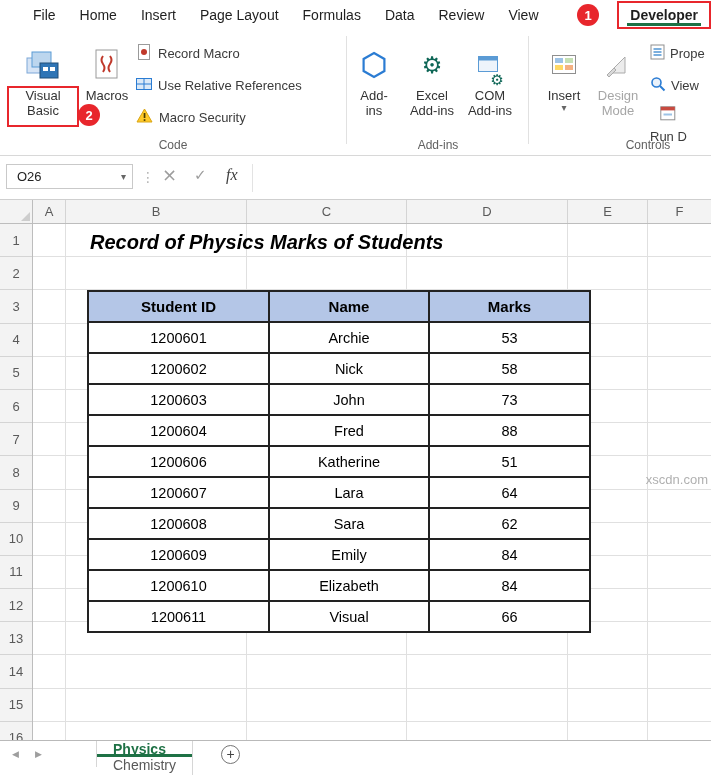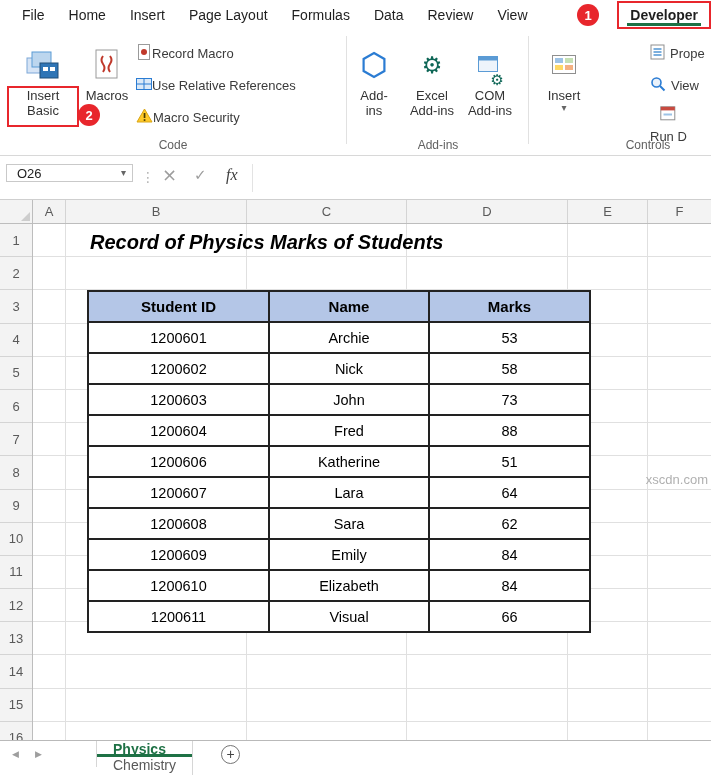--- a/index.html
+++ b/index.html
@@ -3,56 +3,56 @@
 <meta charset="utf-8">
 <style>
   * { margin:0; padding:0; box-sizing:border-box; }
   html,body { width:711px; height:775px; }
   body { position:relative; overflow:hidden; background:#fff; color:#222;
          font-family:"Liberation Sans",sans-serif; }
   .glyph { font-family:"DejaVu Sans",sans-serif; }
 
   
   .menubar { position:absolute; top:0; left:0; width:711px; height:30px;
-             display:flex; align-items:center; padding-left:10px; background:#fff; }
+             display:flex; align-items:center; padding-left:21px; background:#fff; }
   .menu-tab { font-size:14px; color:#1f1f1f; padding:5px 12px; white-space:nowrap; position:relative; }
   .menu-tab.active { margin-left:auto; border:2.5px solid #e8262c; font-weight:700; padding:4px 11px; }
   .menu-tab.active::after { content:""; position:absolute; left:8px; right:8px; bottom:1px;
                             height:3px; background:#1e7145; }
 
   .badge { position:absolute; width:22px; height:22px; border-radius:50%; background:#e8262c;
            color:#fff; font-size:13px; font-weight:700; display:flex; align-items:center;
            justify-content:center; z-index:60; }
 
   
   .ribbon { position:absolute; top:30px; left:0; width:711px; height:126px; background:#fff;
             border-bottom:1px solid #d8d8d8; }
   .big-btn { position:absolute; top:6px; height:112px; display:flex; flex-direction:column;
              align-items:center; text-align:center; font-size:13px; color:#333; }
   .big-btn .icon { height:42px; margin-top:8px; display:flex; align-items:center; justify-content:center; }
   .big-btn .lbl { line-height:15px; margin-top:2px; max-width:56px; }
   .big-btn.disabled { color:#a6a6a6; }
   .small-btn { position:absolute; left:136px; height:26px; display:flex; align-items:center;
-               font-size:13px; color:#3b3b3b; white-space:nowrap; }
+               gap:6px; font-size:13px; color:#3b3b3b; white-space:nowrap; }
   .side-btn { position:absolute; left:650px; height:22px; display:flex; align-items:center;
               gap:5px; font-size:13px; color:#3b3b3b; white-space:nowrap; }
   .group-label { position:absolute; bottom:3px; font-size:12px; color:#616161; text-align:center; }
   .divider { position:absolute; top:6px; height:108px; width:1px; background:#e1e1e1; }
   .chev { font-size:10px; color:#666; line-height:10px; }
   .gear { font-size:23px; color:#0e6656; line-height:23px; }
   .gear-sm { position:absolute; right:-1px; bottom:-3px; font-size:15px; color:#0e6656; }
   .icon-rel { position:relative; }
 
   .vbbox { position:absolute; left:7px; top:86px; width:72px; height:41px;
            border:2.5px solid #e8262c; z-index:55; }
 
   
   .formulabar { position:absolute; top:156px; left:0; width:711px; height:44px; background:#fff;
                 border-bottom:1px solid #cfcfcf; }
-  .namebox { position:absolute; left:6px; top:8px; width:127px; height:18px; border:1px solid #c9c9c9;
+  .namebox { position:absolute; left:6px; top:8px; width:127px; height:25px; border:1px solid #c9c9c9;
              display:flex; align-items:center; font-size:13px; color:#222; padding:0 6px 0 10px; }
   .namebox .chev { margin-left:auto; }
   .fb-dots { position:absolute; left:141px; top:13px; color:#b5b5b5; font-size:14px; }
   .fb-x { position:absolute; left:162px; top:8px; color:#9d9d9d; font-size:18px; }
   .fb-check { position:absolute; left:194px; top:10px; color:#9d9d9d; font-size:15px; }
   .fb-fx { position:absolute; left:226px; top:10px; color:#3f3f3f; font-size:16px; font-style:italic;
            font-family:"Liberation Serif",serif; }
   .fb-sep { position:absolute; left:252px; top:8px; height:28px; width:1px; background:#e3e3e3; }
   .fb-input { position:absolute; left:256px; top:6px; right:2px; height:31px; background:#fff; }
 
@@ -123,21 +123,21 @@
   <div class="big-btn" style="left:14px; width:58px;">
     <span class="icon">
       <svg width="34" height="32" viewBox="0 0 34 32">
         <rect x="1" y="9" width="19" height="15" fill="#d6e4f5" stroke="#7da7d8"></rect>
         <rect x="6" y="3" width="19" height="15" fill="#bcd6ee" stroke="#5b9bd5"></rect>
         <rect x="14" y="14" width="18" height="15" fill="#2e75b6" stroke="#1f4e79"></rect>
         <rect x="17" y="18" width="5" height="4" fill="#fff"></rect>
         <rect x="24" y="18" width="5" height="4" fill="#fff"></rect>
       </svg>
     </span>
-    <span class="lbl">Insert Basic</span>
+    <span class="lbl">Visual Basic</span>
   </div>
 
   <div class="big-btn" style="left:84px; width:46px;">
     <span class="icon">
       <svg width="28" height="32" viewBox="0 0 28 32">
         <rect x="3" y="1" width="21" height="28" fill="#fff" stroke="#9a9a9a"></rect>
         <path d="M10 7 q-3 4 0 8 q3 4 0 8" fill="none" stroke="#c0392b" stroke-width="2"></path>
         <path d="M17 7 q3 4 0 8 q-3 4 0 8" fill="none" stroke="#c0392b" stroke-width="2"></path>
       </svg>
     </span>
@@ -216,20 +216,29 @@
         <rect x="5" y="6" width="8" height="5" fill="#9dc3e6"></rect>
         <rect x="15" y="6" width="8" height="5" fill="#c5e0b4"></rect>
         <rect x="5" y="13" width="8" height="5" fill="#ffd966"></rect>
         <rect x="15" y="13" width="8" height="5" fill="#f4b183"></rect>
       </svg>
     </span>
     <span class="lbl">Insert</span>
     <span class="chev glyph">▾</span>
   </div>
 
+  <div class="big-btn disabled" style="left:592px; width:52px;">
+    <span class="icon">
+      <svg width="28" height="26" viewBox="0 0 28 26">
+        <path d="M5 21 L21 5 L21 21 Z" fill="#ececec" stroke="#ababab"></path>
+        <path d="M3 23 L10 16 L12 18 L5 25 Z" fill="#d9d9d9" stroke="#ababab"></path>
+      </svg>
+    </span>
+    <span class="lbl">Design Mode</span>
+  </div>
 
   <div class="side-btn" style="top:12px;">
     <span>
       <svg width="15" height="16">
           <rect x="1" y="1" width="13" height="14" fill="#fff" stroke="#8f8f8f"></rect>
           <line x1="3.5" y1="5" x2="11.5" y2="5" stroke="#5b9bd5" stroke-width="1.6"></line>
           <line x1="3.5" y1="8" x2="11.5" y2="8" stroke="#5b9bd5" stroke-width="1.6"></line>
           <line x1="3.5" y1="11" x2="11.5" y2="11" stroke="#5b9bd5" stroke-width="1.6"></line>
         </svg>
     </span>

